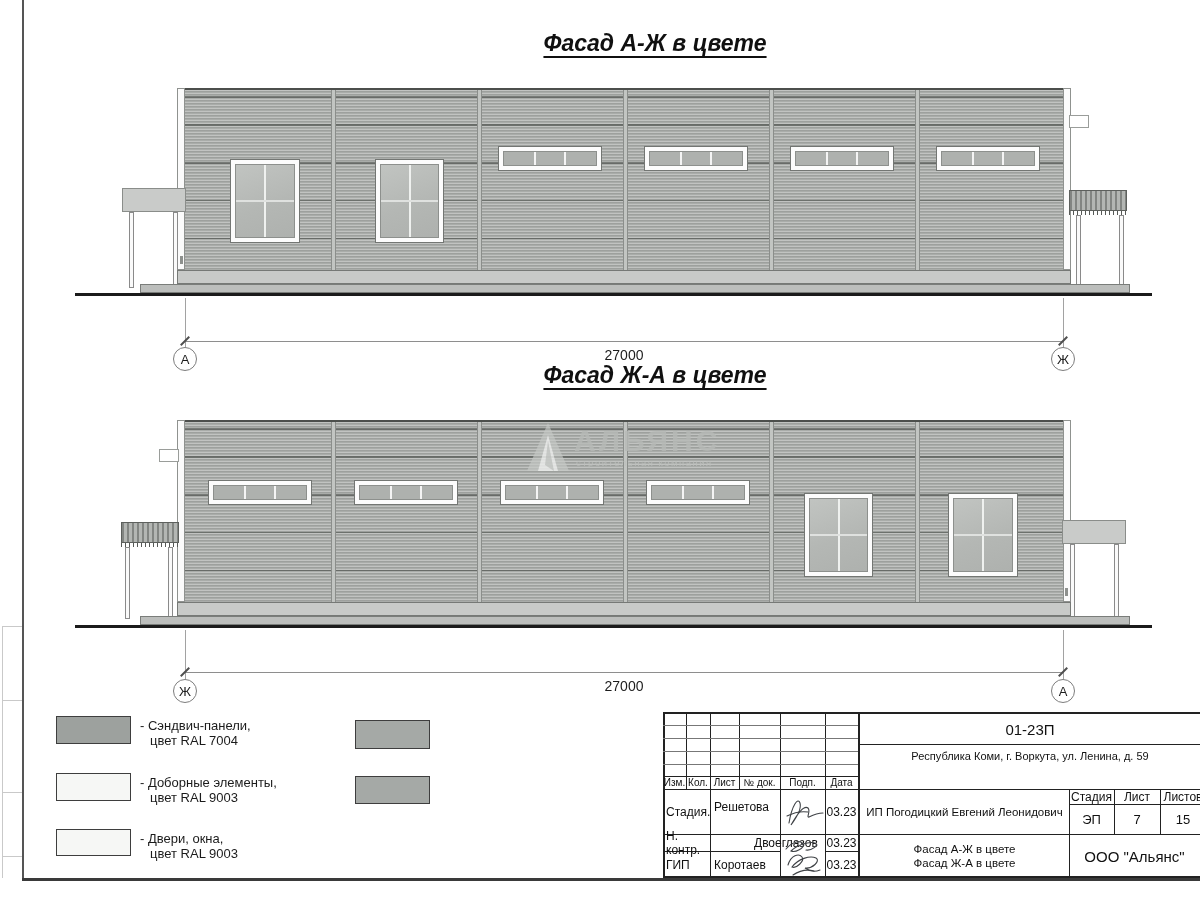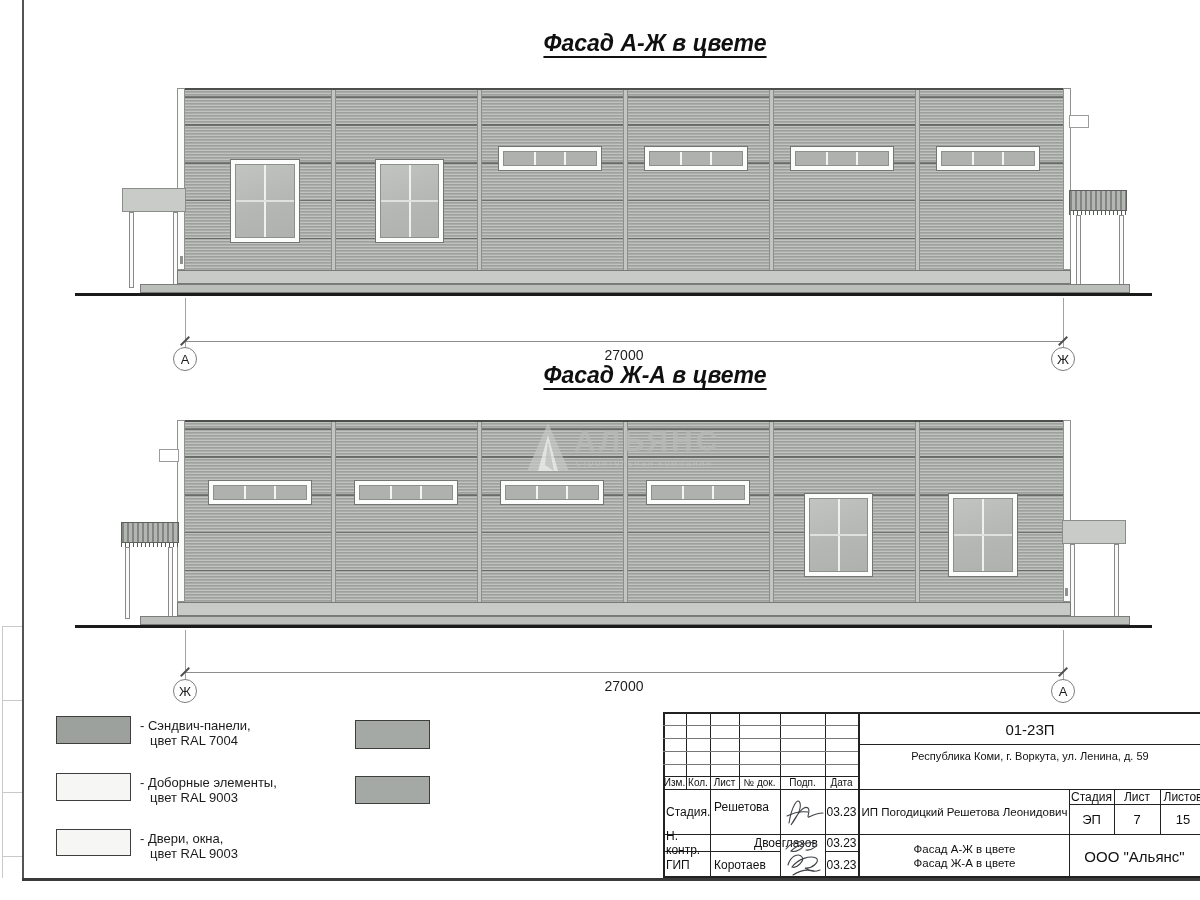--- a/index.html
+++ b/index.html
@@ -288,21 +288,21 @@
     <svg class="abs sig" style="left:118px;top:123px;" width="44" height="42" viewBox="0 0 44 42">
       <path d="M5 14 C12 6 20 5 22 9 C24 13 14 18 10 16 C16 10 28 6 34 8 C39 10 30 16 25 15"></path>
       <path d="M7 30 C10 20 18 18 21 22 C24 26 15 34 11 32 C17 24 29 20 35 23 C40 26 31 34 24 33 C28 36 34 37 39 35"></path>
       <path d="M12 40 C18 36 26 34 33 36"></path>
     </svg>
 
     <div class="abs cell f15" style="left:197px;top:2px;width:340px;height:30px;">01-23П</div>
     <div class="abs" style="left:197px;top:37px;width:340px;text-align:center;font-size:11px;line-height:14px;">
       <div>Республика Коми, г. Воркута, ул. Ленина, д. 59</div>
     </div>
-    <div class="abs cell f115" style="left:197px;top:78px;width:209px;height:44px;">ИП Погодицкий Решетова Леонидович</div>
+    <div class="abs cell f115" style="left:197px;top:78px;width:209px;height:44px;">ИП Погодицкий Евгений Леонидович</div>
 
     <div class="abs cell f11" style="left:406px;top:78px;width:45px;height:14px;">Стадия</div>
     <div class="abs cell f11" style="left:451px;top:78px;width:46px;height:14px;">Лист</div>
     <div class="abs cell f11" style="left:497px;top:78px;width:46px;height:14px;">Листов</div>
     <div class="abs cell f13" style="left:406px;top:92px;width:45px;height:30px;">ЭП</div>
     <div class="abs cell f13" style="left:451px;top:92px;width:46px;height:30px;">7</div>
     <div class="abs cell f13" style="left:497px;top:92px;width:46px;height:30px;">15</div>
 
     <div class="abs" style="left:197px;top:130px;width:209px;text-align:center;font-size:11.5px;line-height:14px;">
       <div>Фасад А-Ж в цвете</div>

